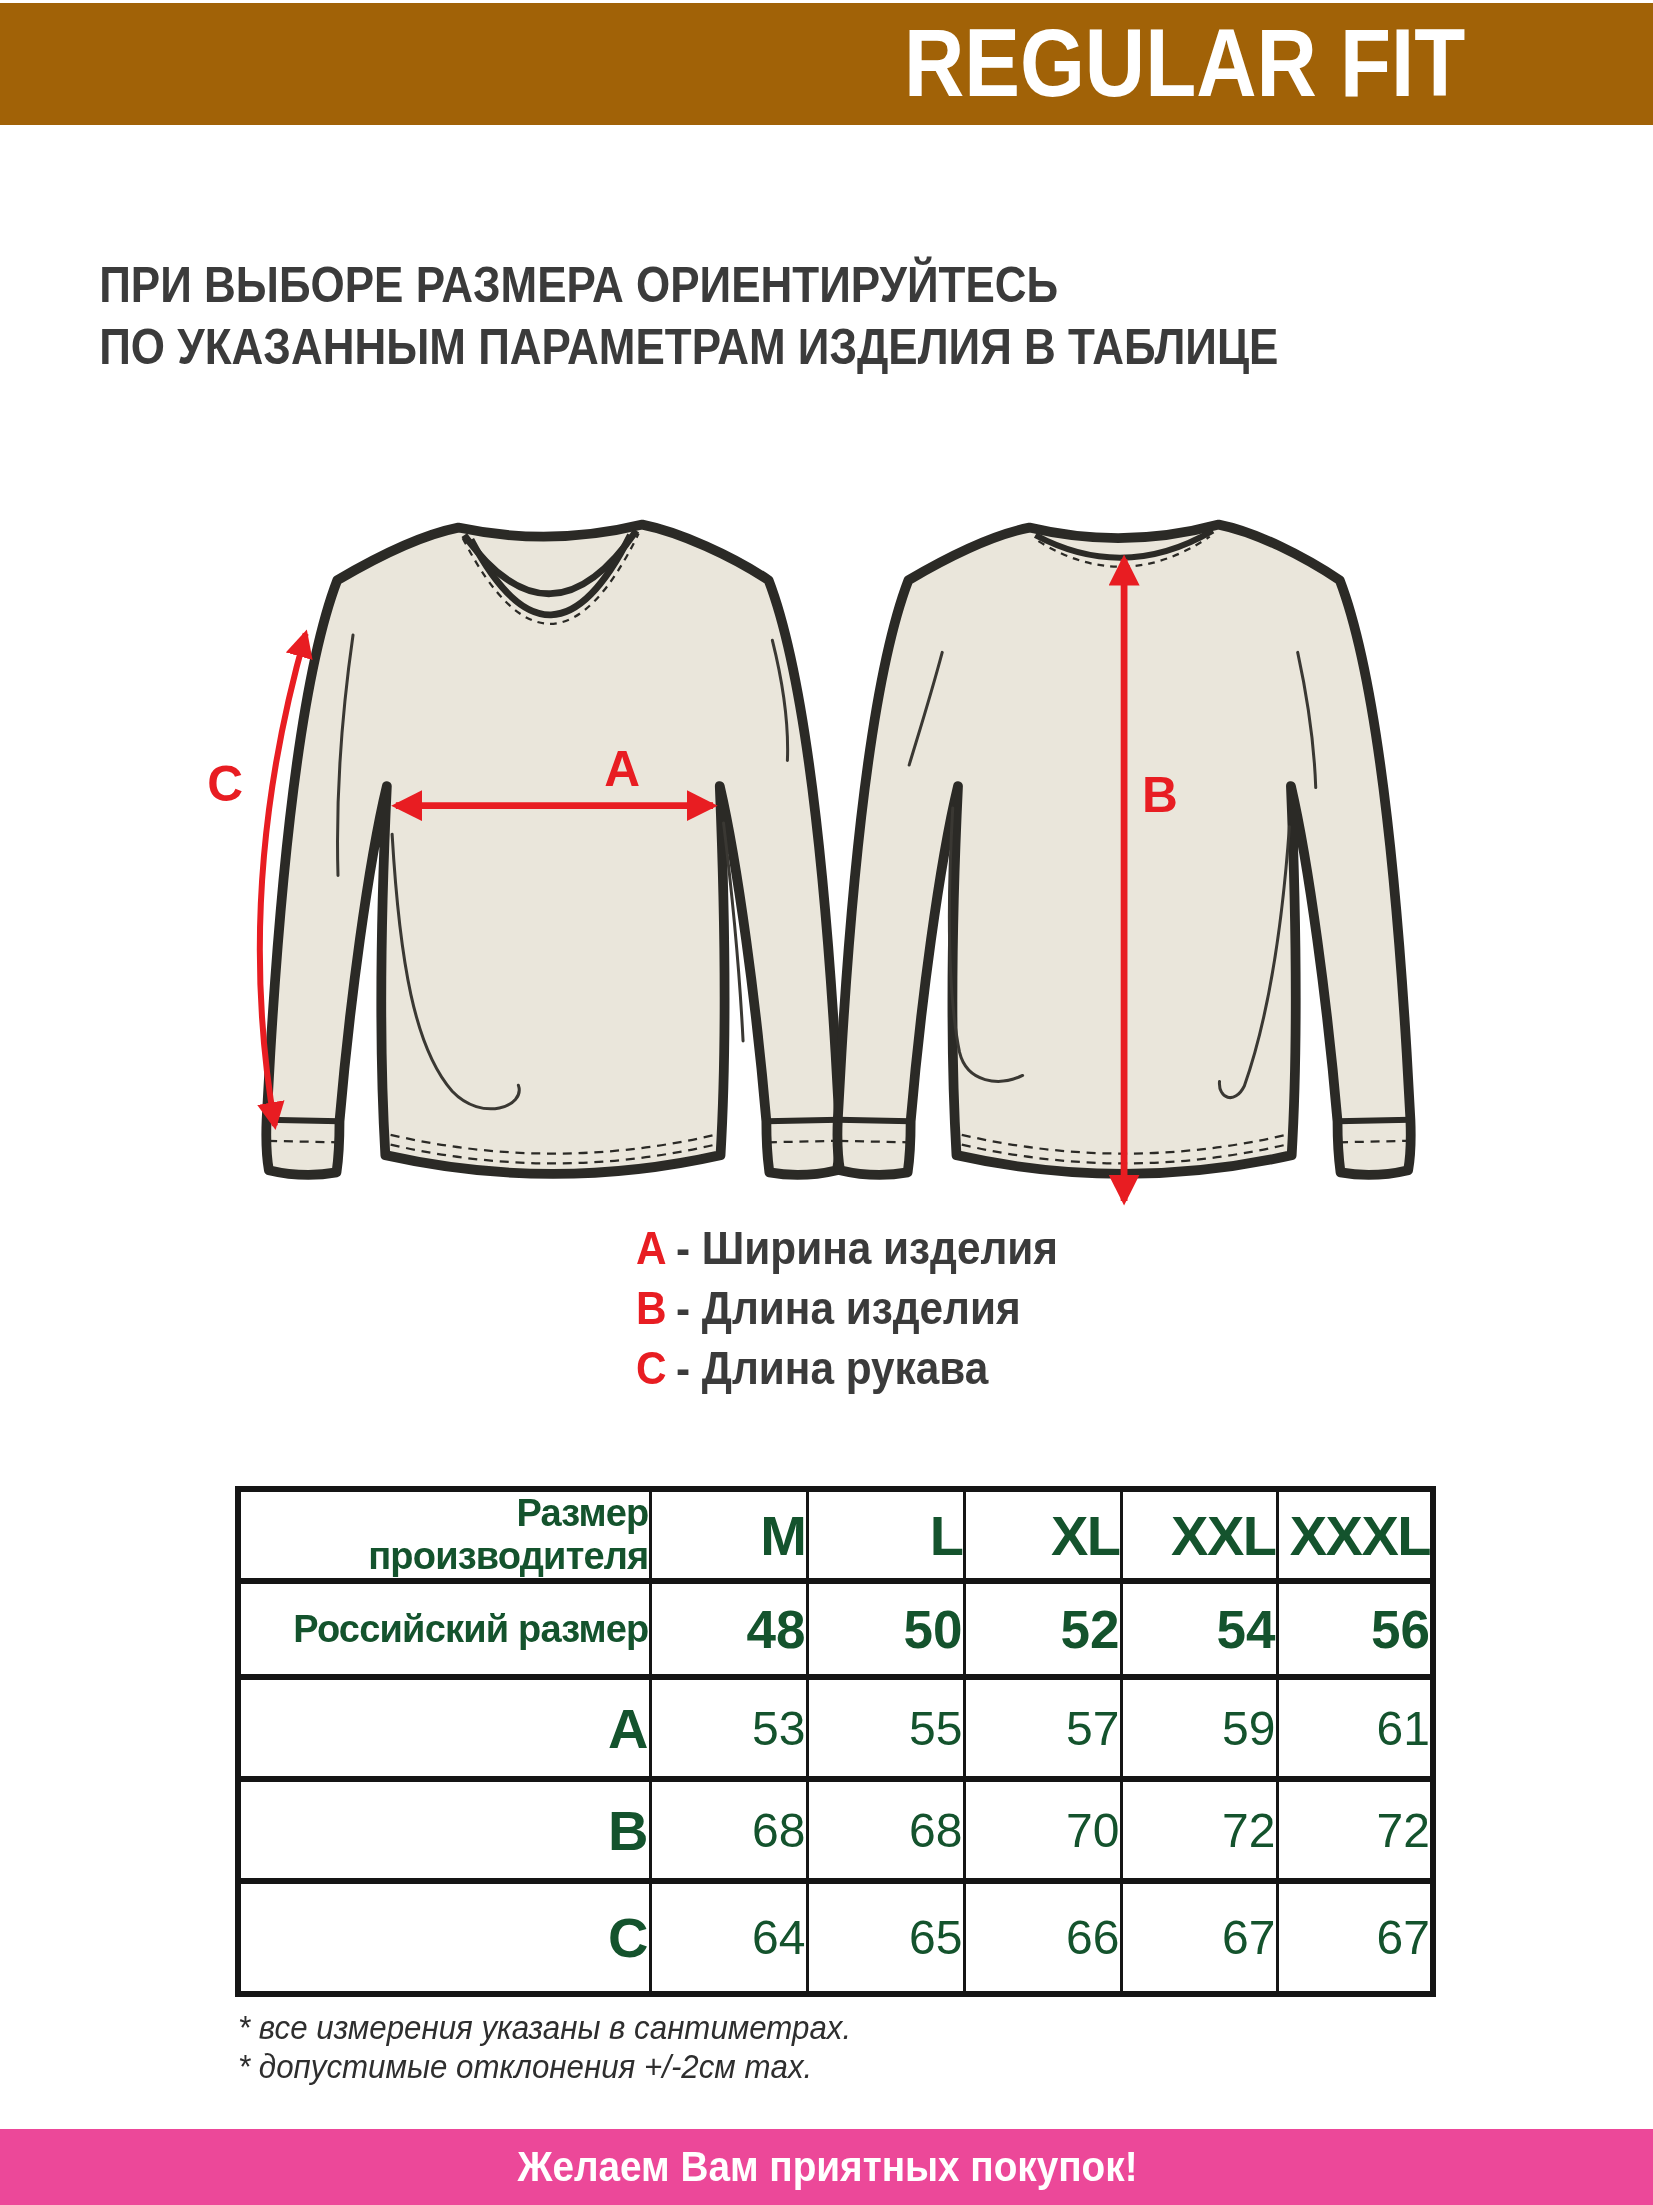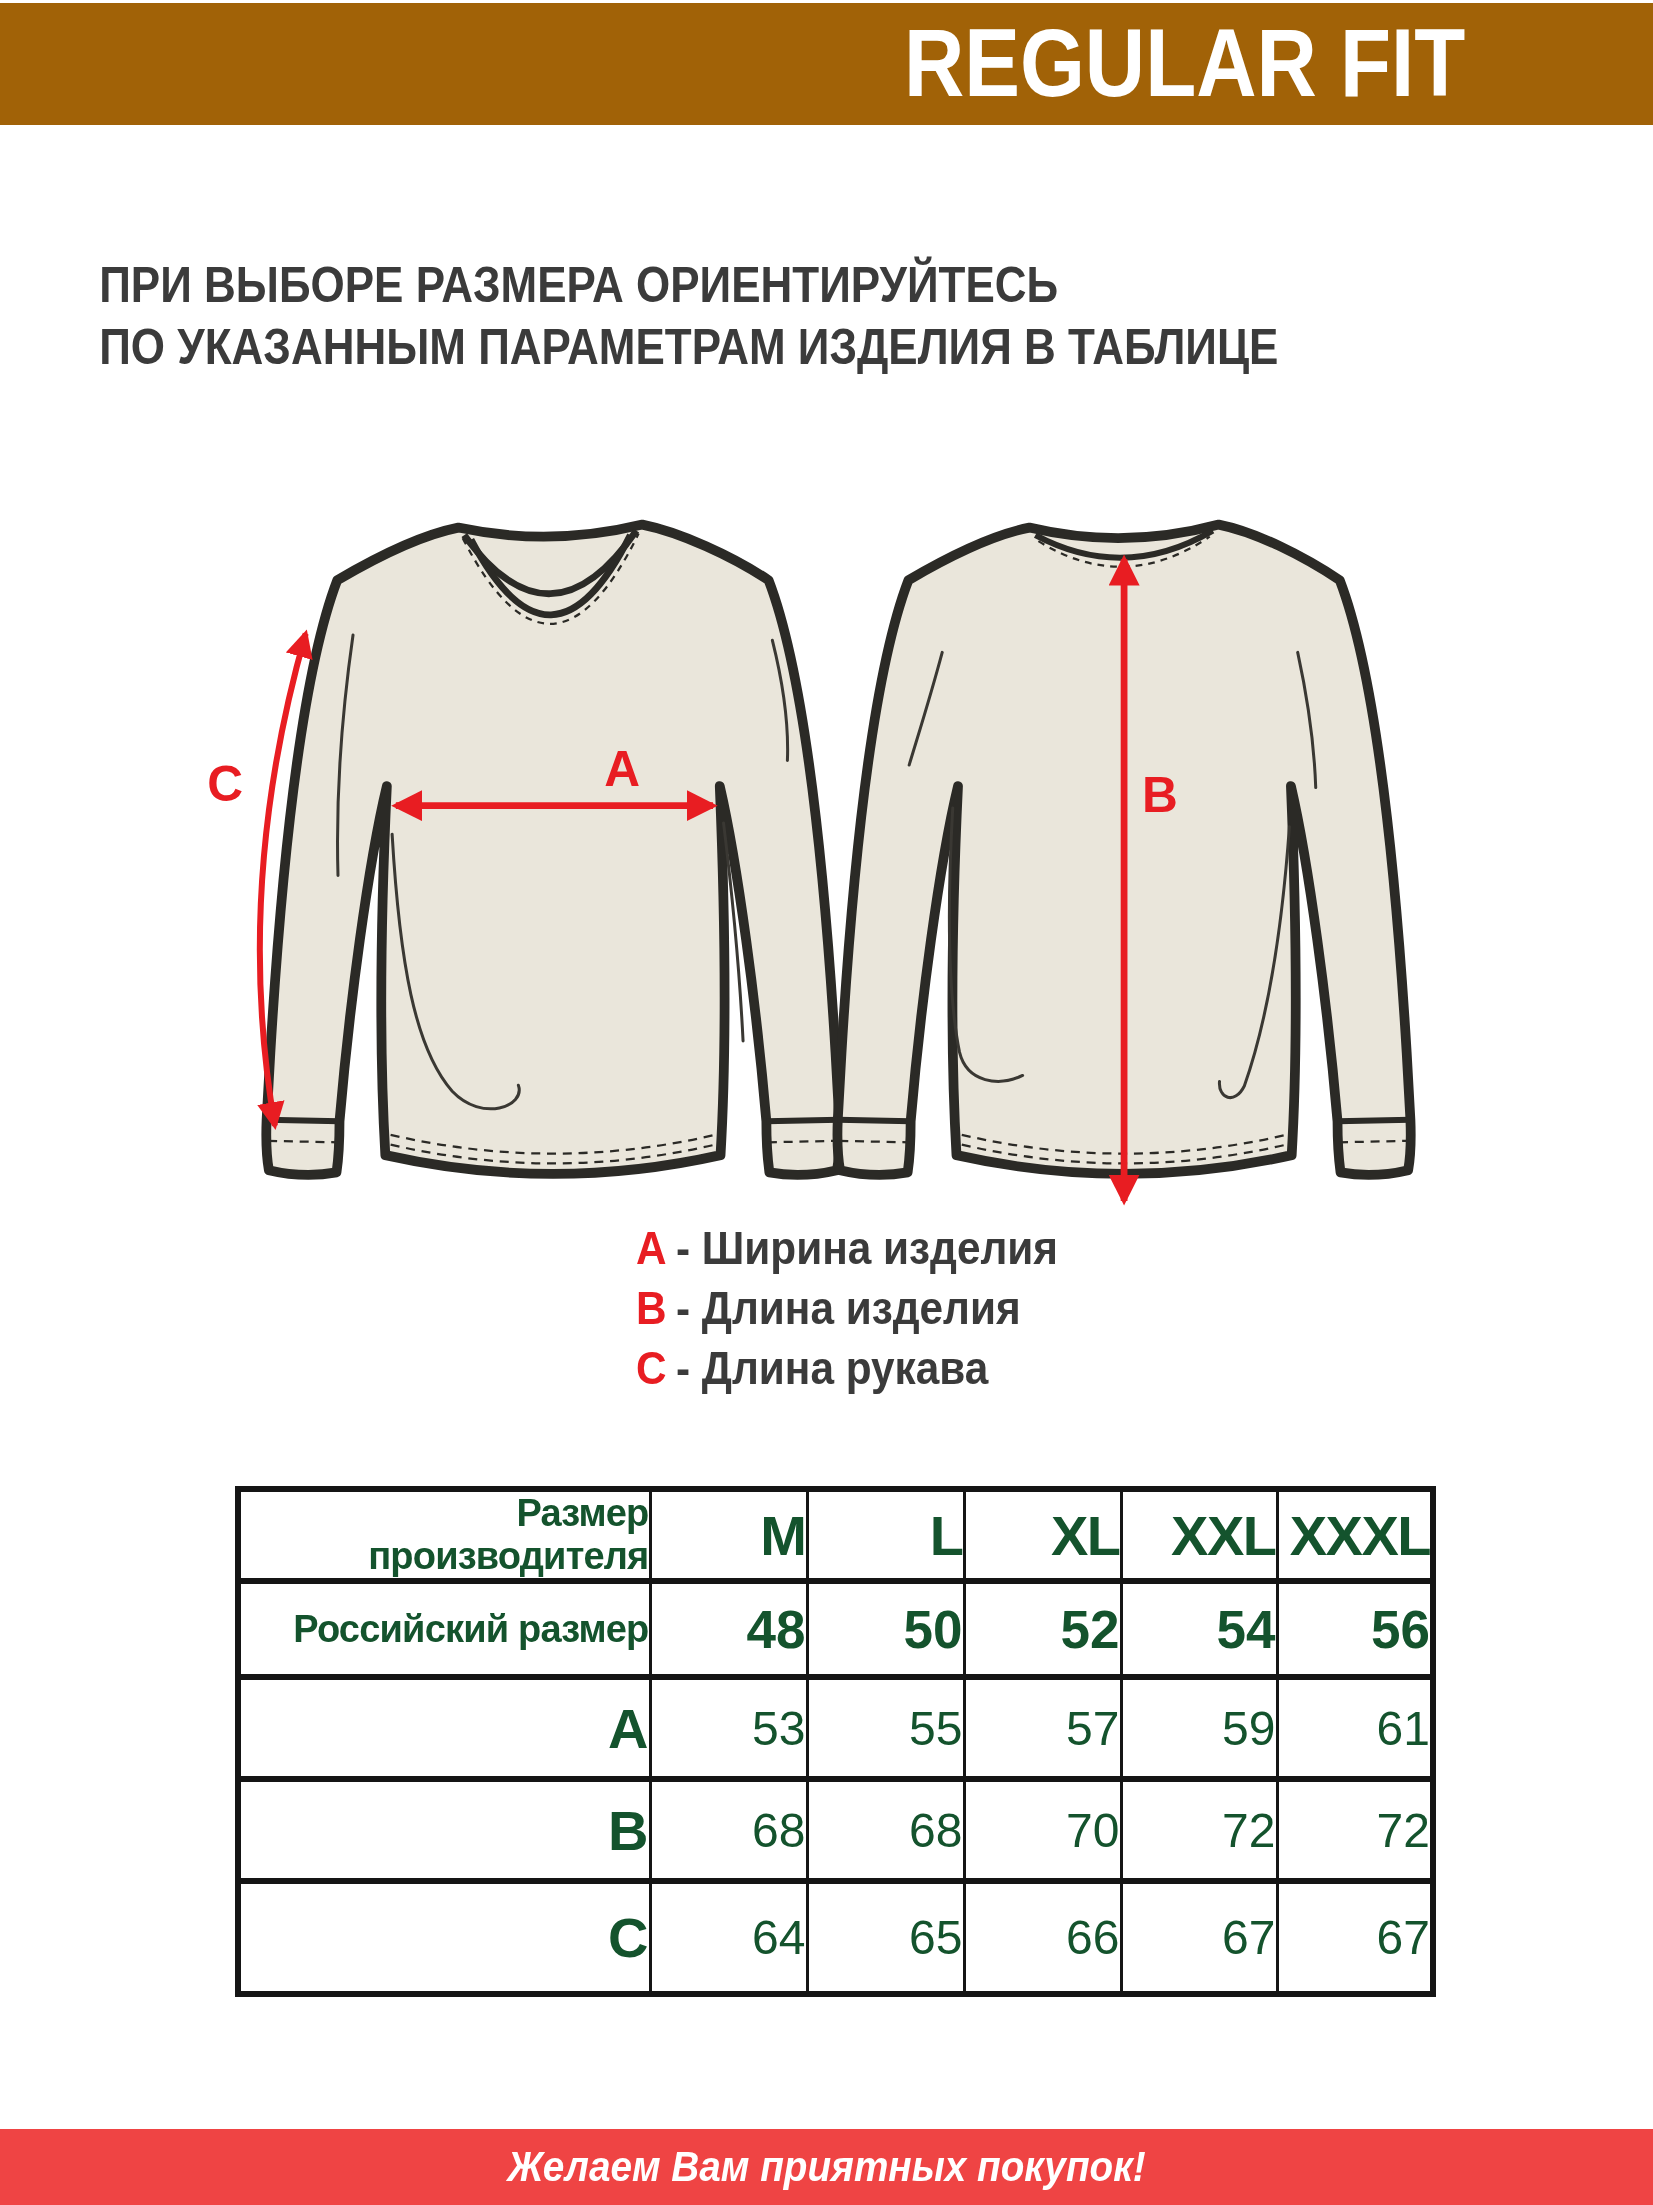--- a/index.html
+++ b/index.html
@@ -12,21 +12,21 @@
     position:absolute;left:0;top:3px;width:1654px;height:122px;
     background:#a16207;text-align:right;
   }
   .topbar .fit{
     display:inline-block;color:#ffffff;font-weight:bold;font-size:96px;
     line-height:120px;margin-right:189px;letter-spacing:0px;
     transform:scaleX(.87);transform-origin:right center;white-space:nowrap;
   }
   .botbar{
     position:absolute;left:0;top:2129px;width:1654px;height:76px;
-    background:#ef4444;text-align:center;font-style:italic;
+    background:#ec4899;text-align:center;
   }
   .botbar .msg{
     display:inline-block;color:#ffffff;font-weight:bold;font-size:43px;
     line-height:74px;transform:scaleX(.9);transform-origin:center;white-space:nowrap;
   }
   
   .intro{
     position:absolute;left:0;top:254px;width:1654px;text-align:left;
     color:#3b3b3b;font-weight:bold;font-size:50px;line-height:62px;
   }
@@ -221,19 +221,23 @@
         <td class="t-key">C</td>
         <td class="t-val">64</td>
         <td class="t-val">65</td>
         <td class="t-val">66</td>
         <td class="t-val">67</td>
         <td class="t-val">67</td>
       </tr>
     </tbody>
   </table>
 
+  <div class="notes">
+    <div>* все измерения указаны в сантиметрах.</div>
+    <div>* допустимые отклонения +/-2см max.</div>
+  </div>
 
   <div class="botbar">
     <span class="msg">Желаем Вам приятных покупок!</span>
   </div>
 
 </div>
 
 
 </body></html>

